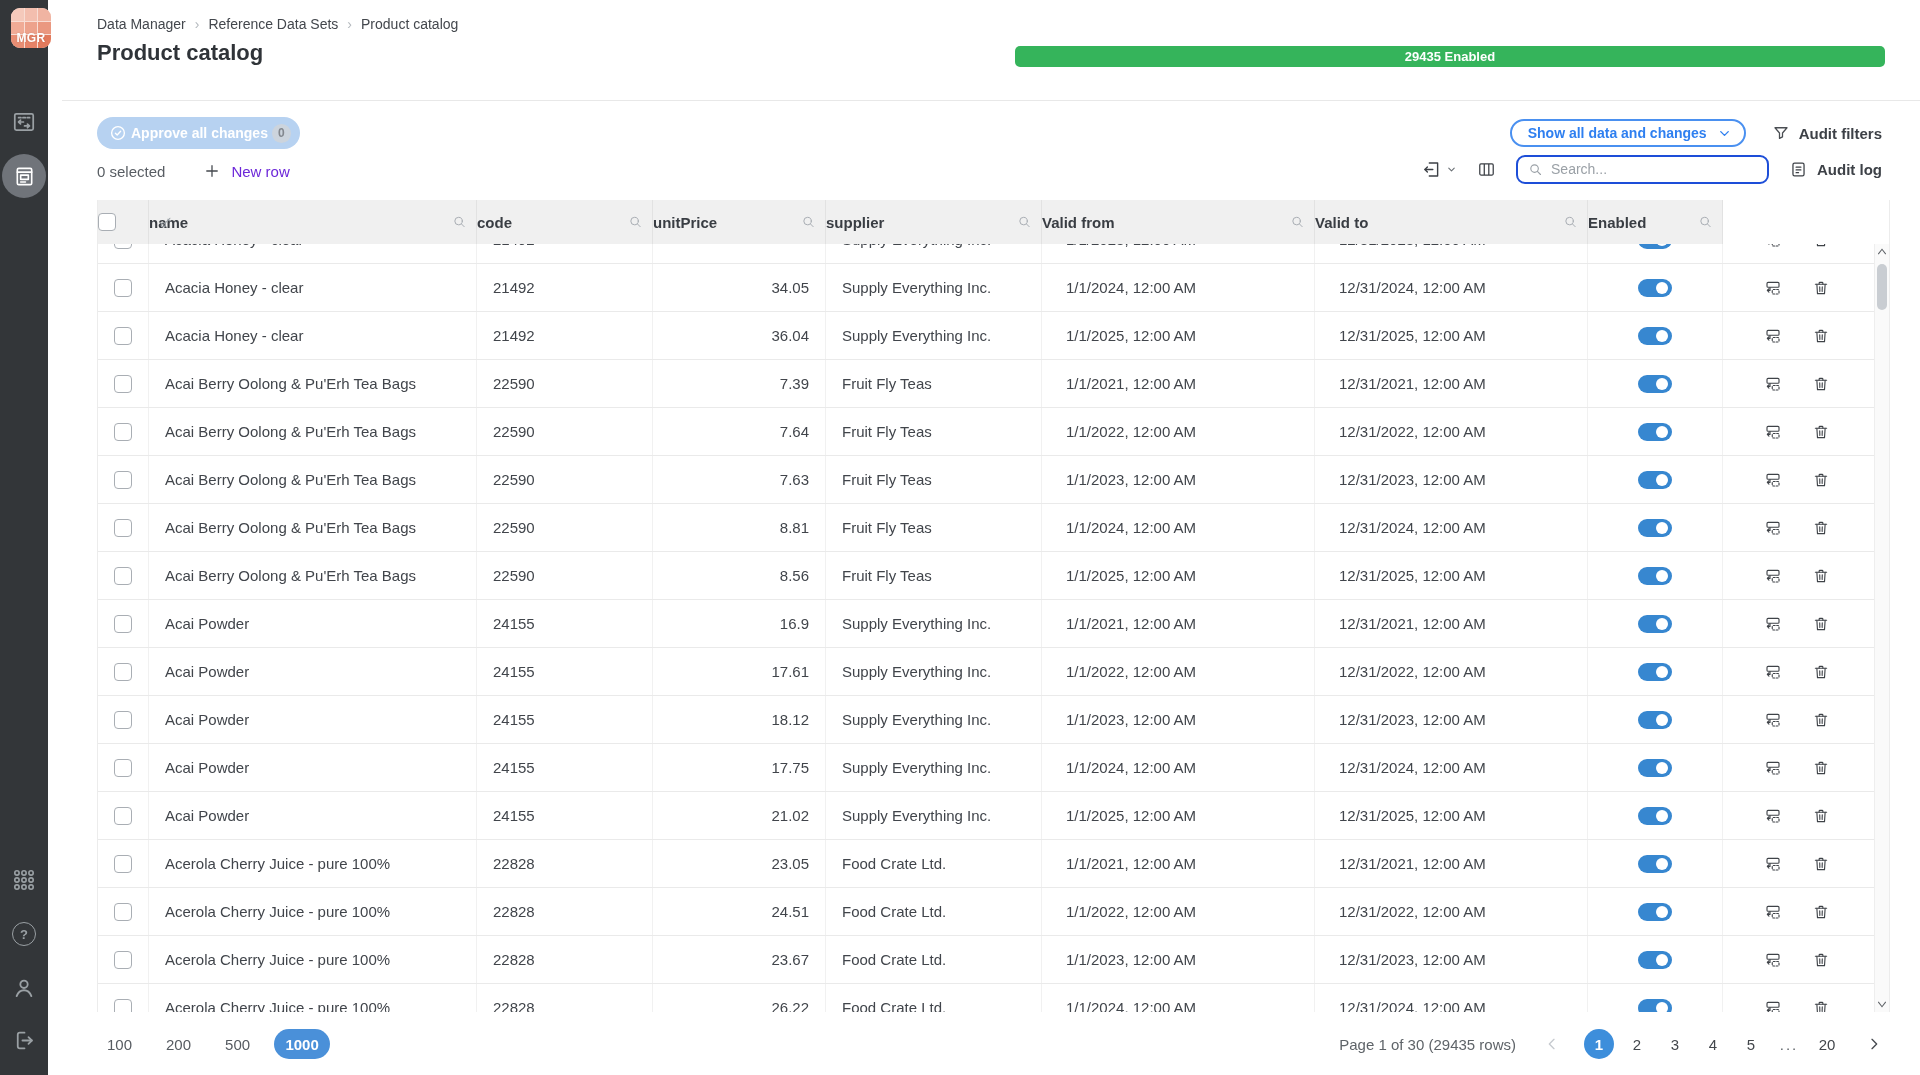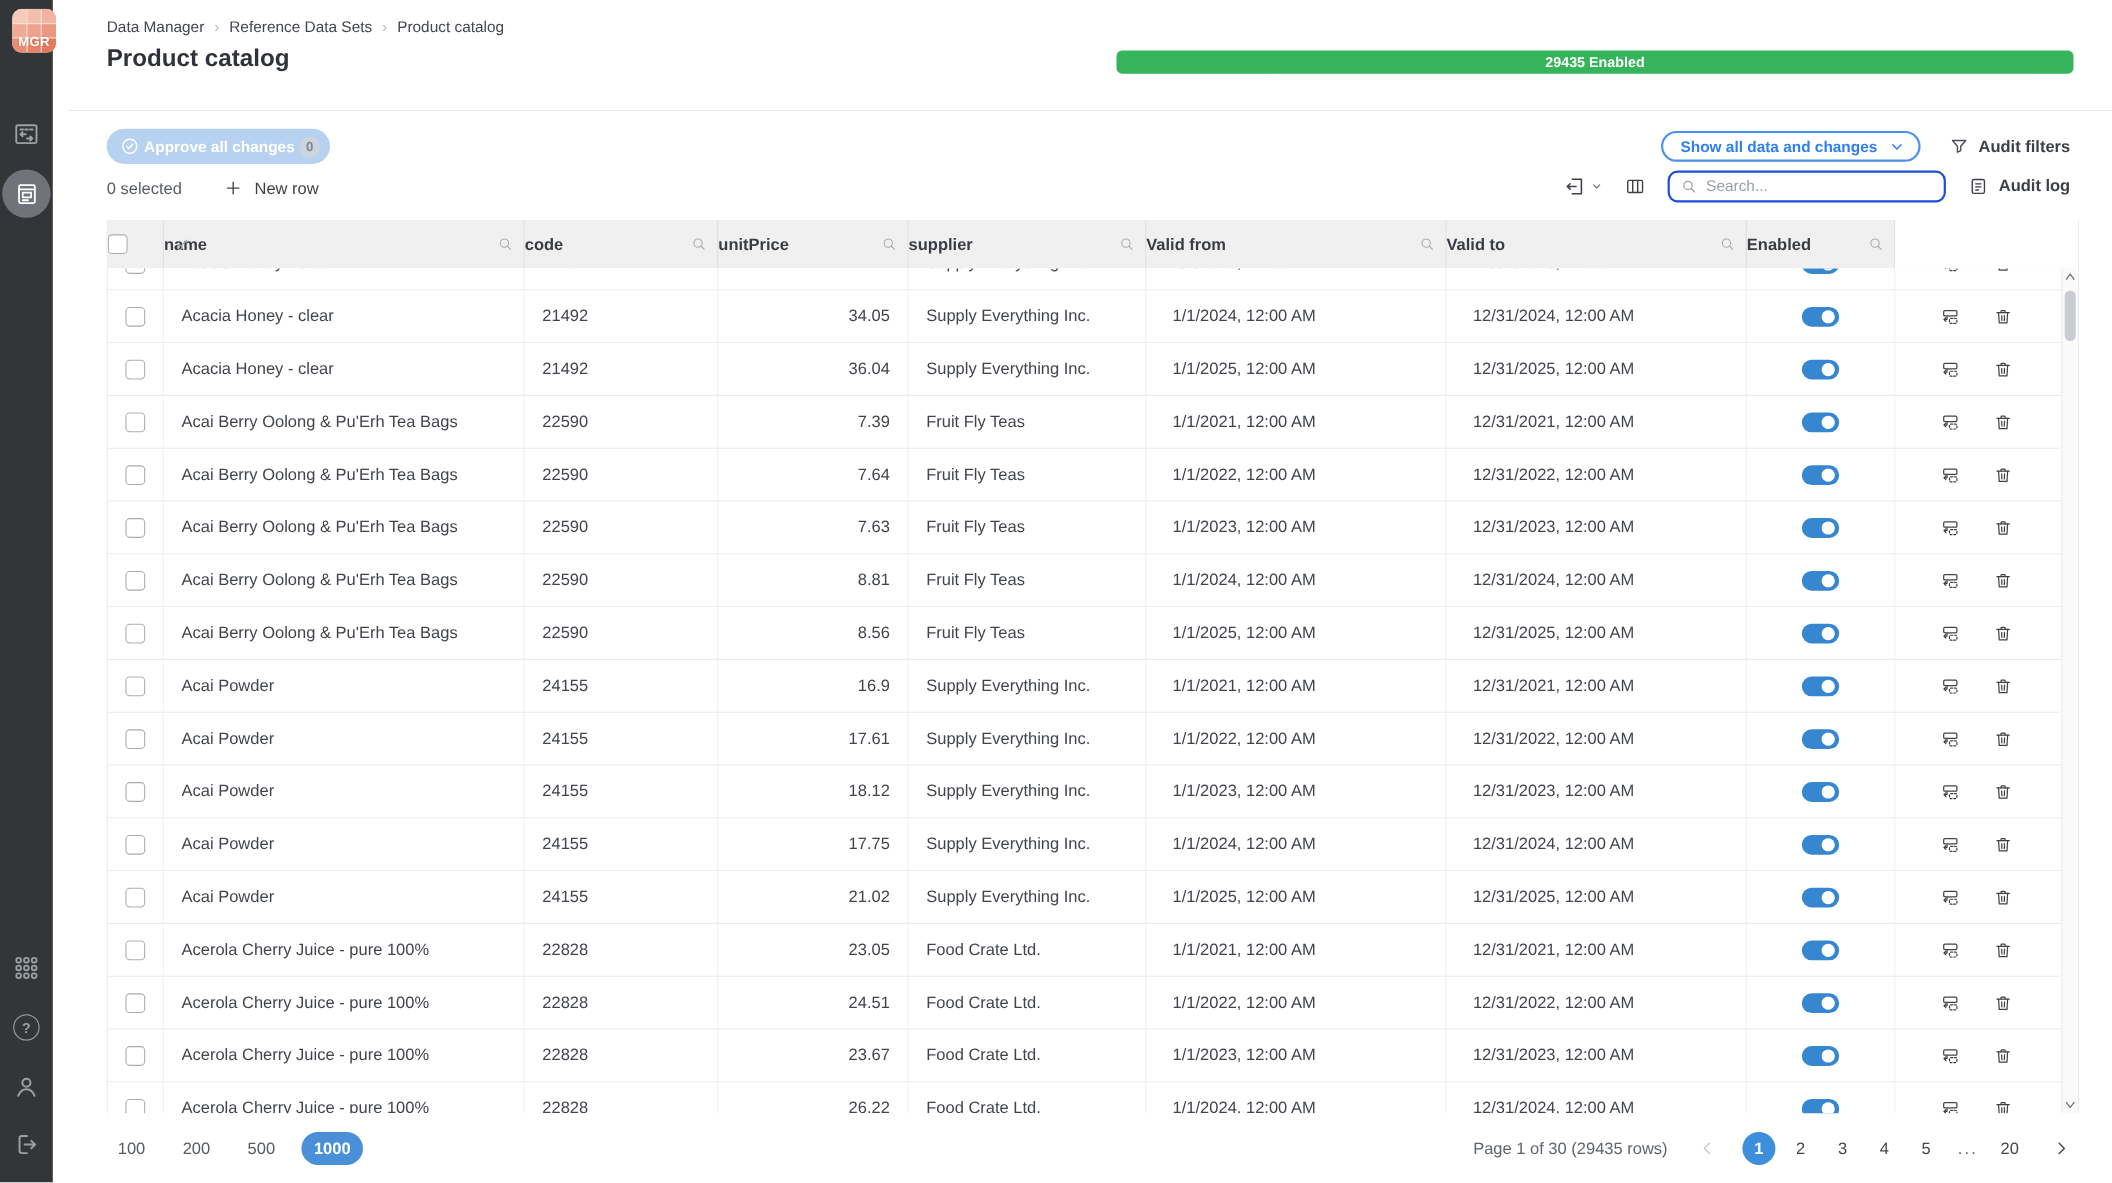--- a/index.html
+++ b/index.html
@@ -29,21 +29,21 @@
 
   
   .approve-btn { position: absolute; left: 35px; top: 117px; height: 32px; border-radius: 16px; background: #b7d2f1; display: flex; align-items: center; gap: 4px; padding: 0 9px 0 12px; color: #fff; font-size: 14px; font-weight: 700; }
   .approve-badge { width: 19px; height: 19px; border-radius: 50%; background: #ccd4dd; color: #82878e; font-size: 12px; font-weight: 700; display: flex; align-items: center; justify-content: center; }
   .row1-right { position: absolute; right: 38px; top: 119px; display: flex; align-items: center; gap: 26px; }
   .show-all-btn { height: 28px; border: 2px solid #4a90f0; border-radius: 15px; padding: 0 12px 0 16px; color: #2e7ff0; font-size: 14px; font-weight: 700; display: flex; align-items: center; gap: 10px; background: #fff; }
   .audit-filters { display: flex; align-items: flex-end; gap: 9px; color: #3d4147; font-size: 15px; font-weight: 700; }
 
   .row2-left { position: absolute; left: 35px; top: 156px; display: flex; align-items: center; height: 30px; }
   .selected-text { color: #585d63; font-size: 15px; margin-right: 38px; }
-  .new-row-btn { display: flex; align-items: center; gap: 10px; color: #404040; font-size: 15px; }
+  .new-row-btn { display: flex; align-items: center; gap: 10px; color: #6d28d9; font-size: 15px; }
   .row2-right { position: absolute; right: 38px; top: 153px; display: flex; align-items: center; gap: 20px; height: 32px; }
   .icon-ghost { color: #3c4046; display: flex; align-items: center; gap: 4px; }
   .search-box { width: 253px; height: 29px; border: 2px solid #1d4ed8; border-radius: 9px; display: flex; align-items: center; gap: 8px; padding: 0 10px; color: #9aa0a6; }
   .search-box input { border: none; outline: none; width: 190px; font-size: 14px; font-family: inherit; color: #3f434a; background: transparent; }
   .search-box input::placeholder { color: #9aa0a6; }
   .audit-log-btn { display: flex; align-items: center; gap: 9px; color: #3d4147; font-size: 15px; font-weight: 700; }
 
   
   .table-wrap { position: absolute; left: 35px; top: 200px; width: 1793px; height: 812px; overflow: hidden; border-left: 1px solid #ececec; border-right: 1px solid #ececec; }
   .grid-row { display: grid; grid-template-columns: 51px 328px 176px 173px 216px 273px 273px 135px 1fr; }

